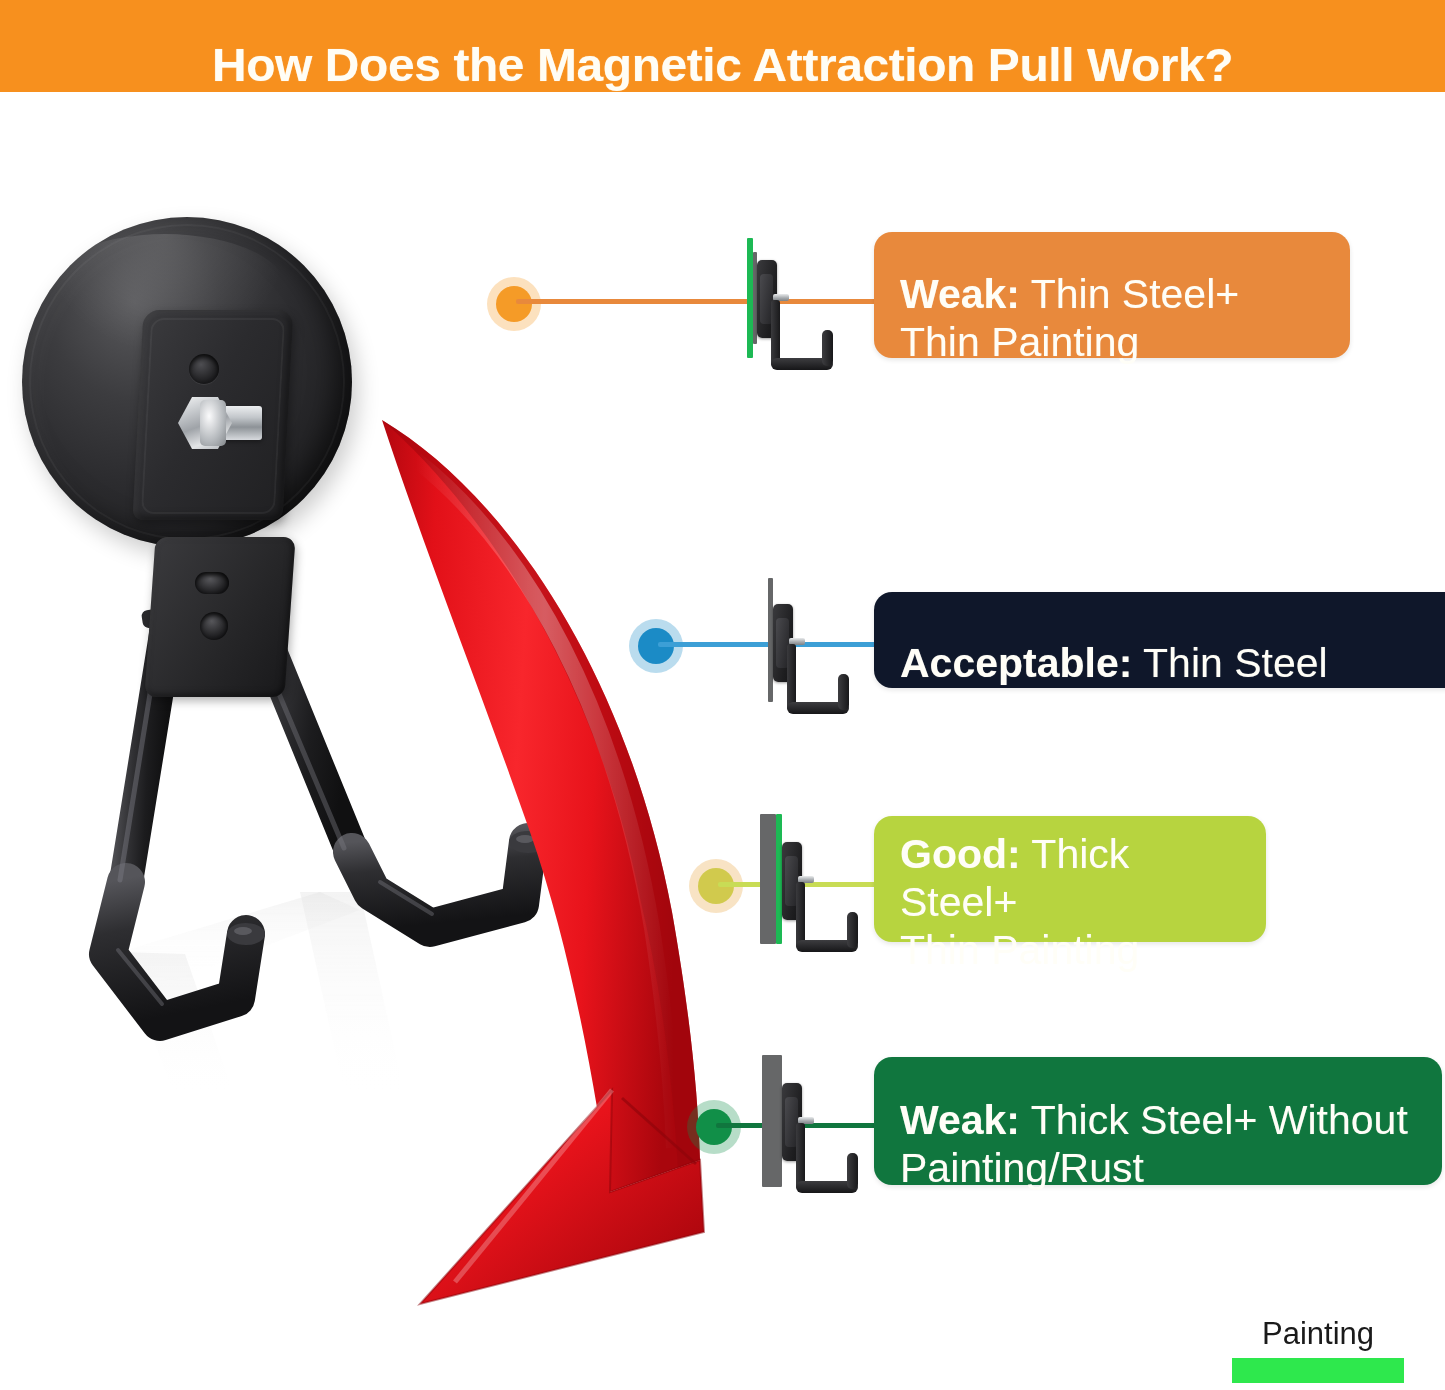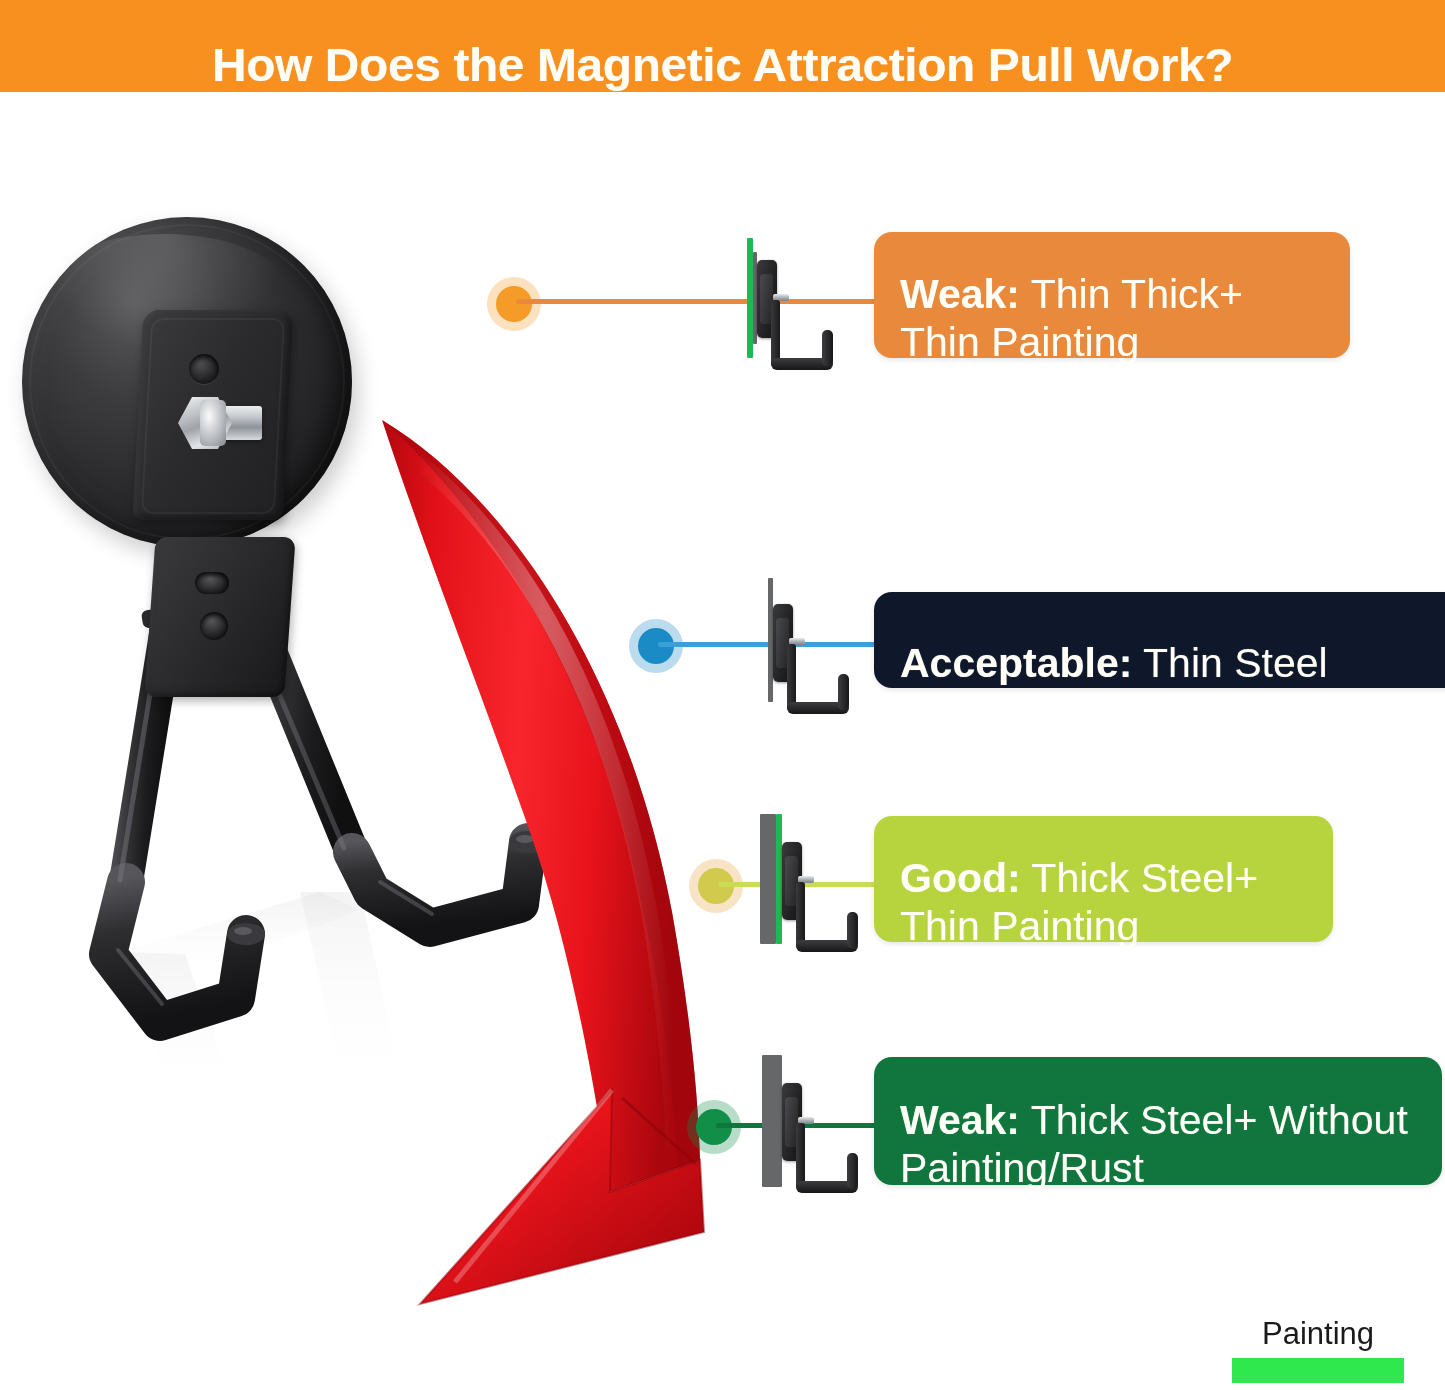--- a/index.html
+++ b/index.html
@@ -313,21 +313,21 @@
       <div class="mini-steel" style="left:18px; top:14px; width:4px; height:92px;"></div>
       <div class="mini-magnet" style="left:22px; top:22px;"></div>
       <div class="mini-bolt" style="left:38px; top:56px;"></div>
       <div class="mini-arm" style="left:36px; top:62px; height:66px;"></div>
       <div class="mini-jbase" style="left:36px; top:120px; width:62px;"></div>
       <div class="mini-jup" style="left:87px; top:92px; height:36px;"></div>
     </div>
 
     <div class="callout-box" style="left:874px; top:-68px; width:476px; height:126px; background:#E8893C;">
       <div class="callout-text">
-        <span class="grade">Weak:</span><span> Thin Thick+
+        <span class="grade">Weak:</span><span> Thin Steel+
 Thin Painting</span>
       </div>
     </div>
   </div>
 
   <div class="callout-row" style="top:552px">
     <div class="connector-dot" style="left:638px; top:-16px; background:#1C8CC6;">
       <div class="halo" style="background:#1C8CC6;"></div>
     </div>
     <div class="connector-line" style="left:658px; top:-2px; width:262px; background:#3C9FD6;"></div>
@@ -357,21 +357,21 @@
     <div class="mini-hook" style="left:752px; top:-70px;">
       <div class="mini-steel" style="left:8px; top:0px; width:16px; height:130px;"></div>
       <div class="mini-paint" style="left:24px; top:0px; height:130px;"></div>
       <div class="mini-magnet" style="left:30px; top:28px;"></div>
       <div class="mini-bolt" style="left:46px; top:62px;"></div>
       <div class="mini-arm" style="left:44px; top:68px; height:66px;"></div>
       <div class="mini-jbase" style="left:44px; top:126px; width:62px;"></div>
       <div class="mini-jup" style="left:95px; top:98px; height:36px;"></div>
     </div>
 
-    <div class="callout-box" style="left:874px; top:-68px; width:459px; height:126px; background:#B7D43F;">
+    <div class="callout-box" style="left:874px; top:-68px; width:392px; height:126px; background:#B7D43F;">
       <div class="callout-text">
         <span class="grade">Good:</span><span> Thick Steel+
 Thin Painting</span>
       </div>
     </div>
   </div>
 
   <div class="callout-row" style="top:1033px">
     <div class="connector-dot" style="left:696px; top:-16px; background:#129048;">
       <div class="halo" style="background:#129048;"></div>

